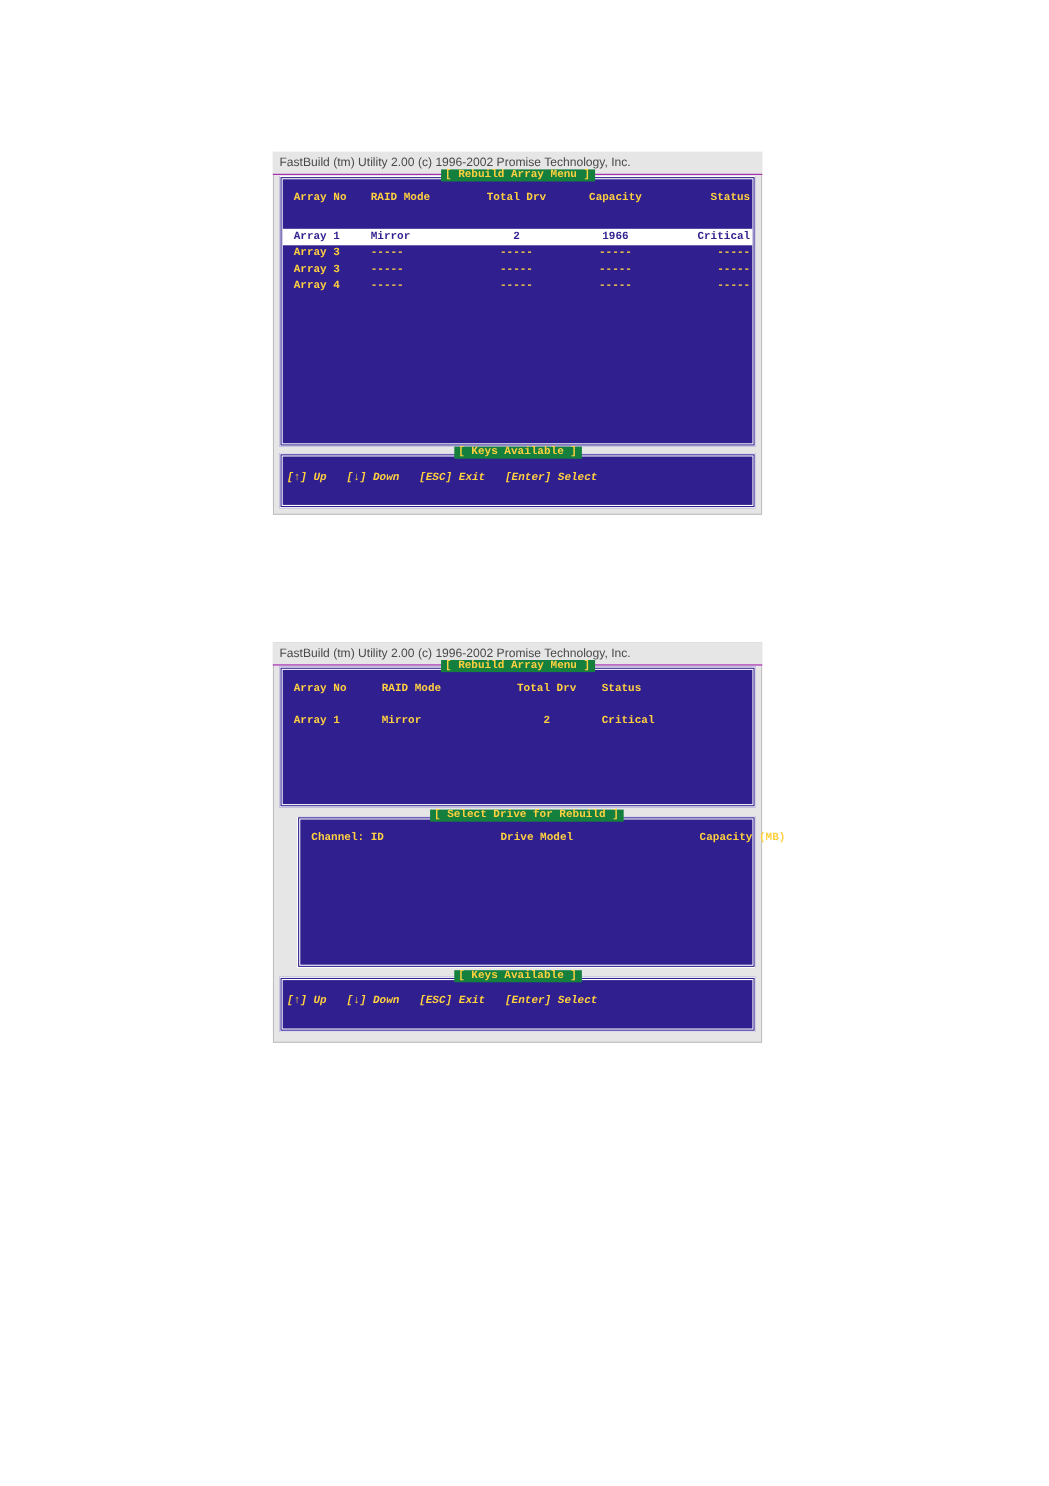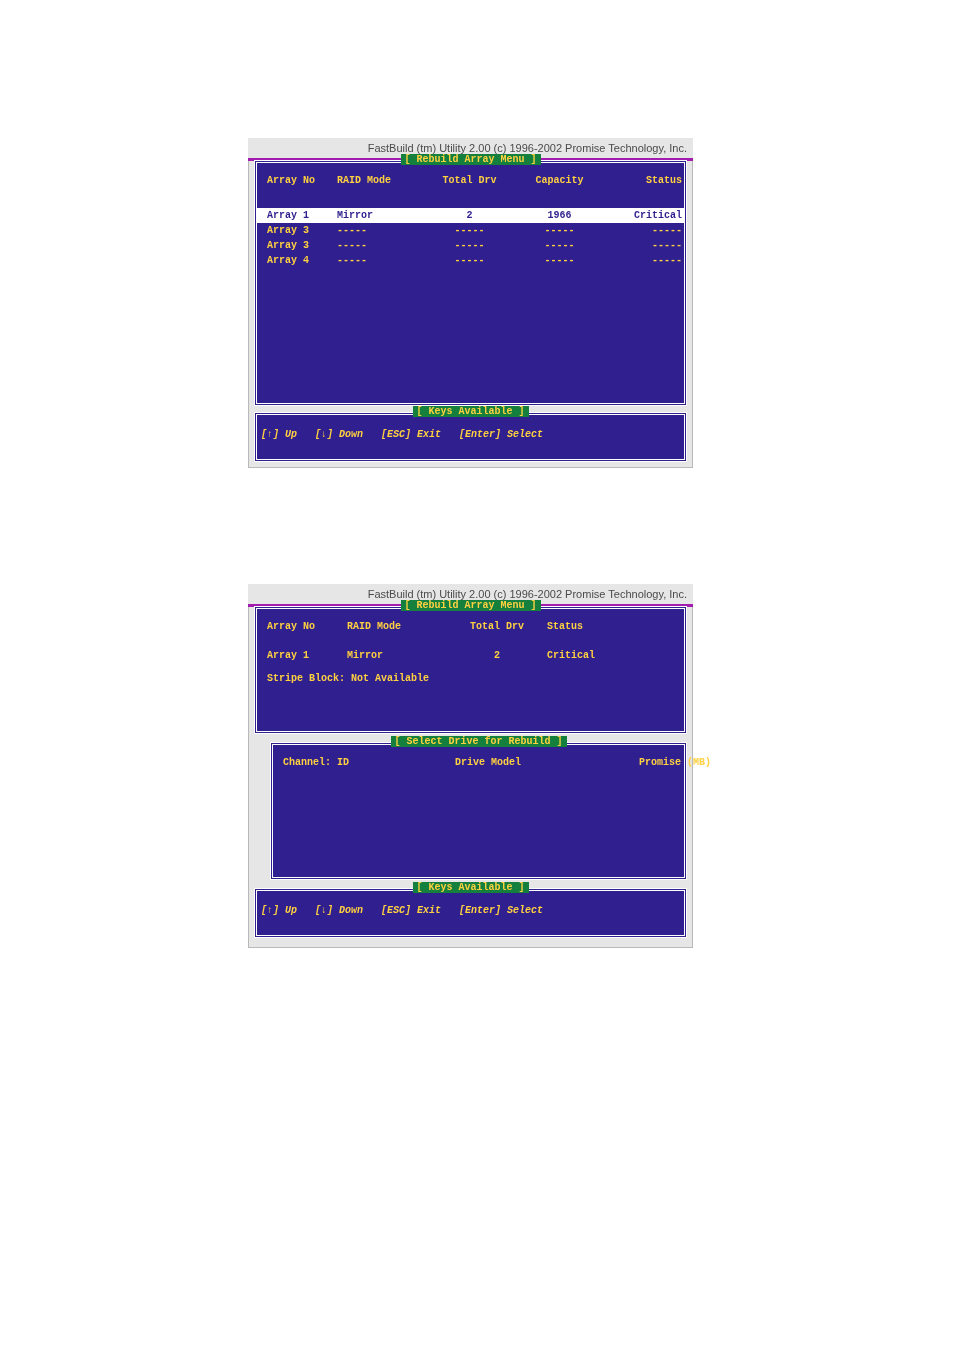--- a/index.html
+++ b/index.html
@@ -24,22 +24,21 @@
   }
   .shot1 { top: 138px; height: 330px; }
   .shot2 { top: 584px; height: 364px; }
 
   .titlebar {
     font-family: Arial, Helvetica, sans-serif;
     font-size: 11px;
     color: #4a4a4a;
     padding: 4px 6px 4px 6px;
     background: #e6e6e6;
-    border-bottom: 3px solid #a21caf;
-    text-align: right;
+    border-bottom: 1px solid #a21caf;
   }
 
   .panel {
     position: absolute;
     left: 6px;
     right: 6px;
     border: 3px double #ffffff;
     background: #2f1f8f;
     box-sizing: border-box;
   }
@@ -178,31 +177,30 @@
           <span class="cell c2b">RAID Mode</span>
           <span class="cell c2c">Total Drv</span>
           <span class="cell c2d">Status</span>
         </div>
         <div class="row">
           <span class="cell c2a">Array  1</span>
           <span class="cell c2b">Mirror</span>
           <span class="cell c2c">2</span>
           <span class="cell c2d">Critical</span>
         </div>
-        <div class="stripe-note">Stripe Block: Not Available</div>
       </div>
     </div>
 
     <div class="panel" style="top:158px; height:138px;margin-left:16px;">
       <div class="panel-title">[ Select Drive for Rebuild ]</div>
       <div class="panel-inner">
         <div class="row header">
           <span class="cell c3a">Channel: ID</span>
           <span class="cell c3b">Drive Model</span>
-          <span class="cell c3c">Promise (MB)</span>
+          <span class="cell c3c">Capacity (MB)</span>
         </div>
       </div>
     </div>
 
     <div class="panel" style="top:304px; height:50px;">
       <div class="panel-title">[ Keys Available ]</div>
       <div class="keys-line">
         <span>[↑] Up</span>&nbsp;&nbsp;
         <span>[↓] Down</span>&nbsp;&nbsp;
         <span>[ESC] Exit</span>&nbsp;&nbsp;

